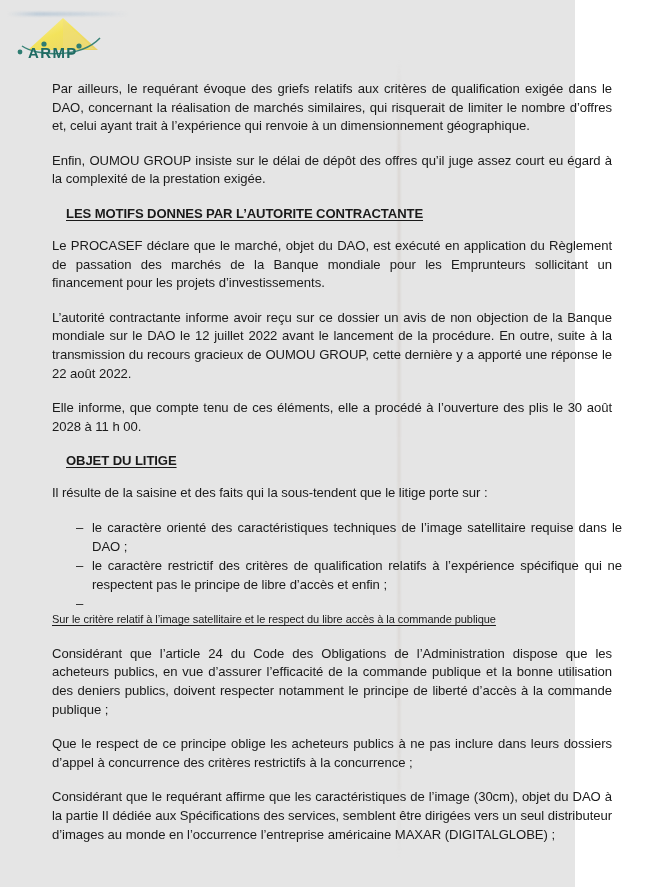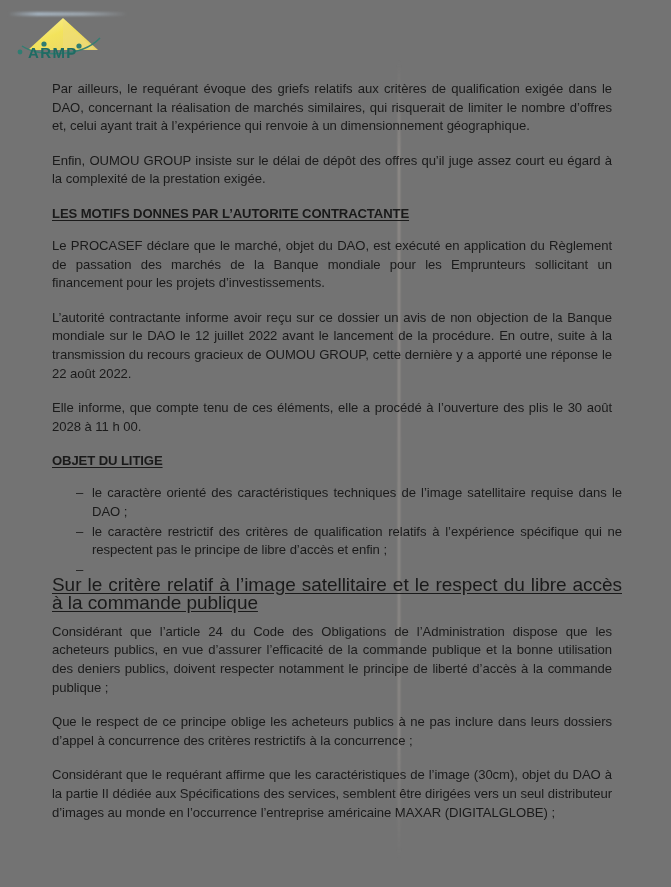--- a/index.html
+++ b/index.html
@@ -12,23 +12,23 @@
     height: 887px;
     font-family: "Liberation Sans", sans-serif;
     color: #1a1a1a;
     position: relative;
     overflow: hidden;
   }
 
   
   .page {
     position: relative;
-    width: 671px;
+    width: 575px;
     height: 887px;
-    background: #737373;
+    background: #e5e5e5;
   }
 
   
   .scan-smudge {
     position: absolute;
     left: 8px;
     top: 12px;
     width: 120px;
     height: 4px;
     background: linear-gradient(90deg, rgba(190,205,218,0) 0%, rgba(178,196,212,.75) 25%, rgba(186,202,216,.55) 62%, rgba(200,212,224,0) 100%);
@@ -66,32 +66,32 @@
   p.para {
     margin: 0 10px 16px 0;
     font-size: 13.1px;
     line-height: 18.6px;
     text-align: justify;
     text-justify: inter-word;
     letter-spacing: -0.05px;
   }
 
   h2.heading {
-    margin: 4px 0 14px 0;
+    margin: 4px 0 14px 14px;
     font-size: 13.1px;
     line-height: 18px;
     font-weight: bold;
     text-decoration: underline;
     text-underline-offset: 2px;
     letter-spacing: -0.1px;
   }
 
   h3.subheading {
-    margin: 4px 0 10px 0;
-    font-size: 19px;
+    margin: 4px 0 16px 0;
+    font-size: 11px;
     line-height: 18.6px;
     font-weight: normal;
     text-decoration: underline;
     text-underline-offset: 2px;
     text-align: justify;
     letter-spacing: -0.05px;
   }
 
   ul.bullets {
     margin: 8px 0 16px 0;
@@ -146,20 +146,21 @@
   </div>
 
   <div class="content" id="content">
       <p class="para">Par ailleurs, le requérant évoque des griefs relatifs aux critères de qualification exigée dans le DAO, concernant la réalisation de marchés similaires, qui risquerait de limiter le nombre d’offres et, celui ayant trait à l’expérience qui renvoie à un dimensionnement géographique.</p>
       <p class="para">Enfin, OUMOU GROUP insiste sur le délai de dépôt des offres qu’il juge assez court eu égard à la complexité de la prestation exigée.</p>
       <h2 class="heading">LES MOTIFS DONNES PAR L’AUTORITE CONTRACTANTE</h2>
       <p class="para">Le PROCASEF déclare que le marché, objet du DAO, est exécuté en application du Règlement de passation des marchés de la Banque mondiale pour les Emprunteurs sollicitant un financement pour les projets d’investissements.</p>
       <p class="para">L’autorité contractante informe avoir reçu sur ce dossier un avis de non objection de la Banque mondiale sur le DAO le 12 juillet 2022 avant le lancement de la procédure. En outre, suite à la transmission du recours gracieux de OUMOU GROUP, cette dernière y a apporté une réponse le 22 août 2022.</p>
       <p class="para">Elle informe, que compte tenu de ces éléments, elle a procédé à l’ouverture des plis le 30 août 2028 à 11 h 00.</p>
       <h2 class="heading">OBJET DU LITIGE</h2>
+      <p class="para">Il résulte de la saisine et des faits qui la sous-tendent que le litige porte sur :</p>
       <ul class="bullets">
         <li><span class="dash">–</span><span>le caractère orienté des caractéristiques techniques de l’image satellitaire requise dans le DAO ;</span></li>
         <li><span class="dash">–</span><span>le caractère restrictif des critères de qualification relatifs à l’expérience spécifique qui ne respectent pas le principe de libre d’accès et enfin ;</span></li>
         <li><span class="dash">–</span></li>
       </ul>
       <h3 class="subheading">Sur le critère relatif à l’image satellitaire et le respect du libre accès à la commande publique</h3>
       <p class="para">Considérant que l’article 24 du Code des Obligations de l’Administration dispose que les acheteurs publics, en vue d’assurer l’efficacité de la commande publique et la bonne utilisation des deniers publics, doivent respecter notamment le principe de liberté d’accès à la commande publique ;</p>
       <p class="para">Que le respect de ce principe oblige les acheteurs publics à ne pas inclure dans leurs dossiers d’appel à concurrence des critères restrictifs à la concurrence ;</p>
       <p class="para">Considérant que le requérant affirme que les caractéristiques de l’image (30cm), objet du DAO à la partie II dédiée aux Spécifications des services, semblent être dirigées vers un seul distributeur d’images au monde en l’occurrence l’entreprise américaine MAXAR (DIGITALGLOBE) ;</p>
     </div>

